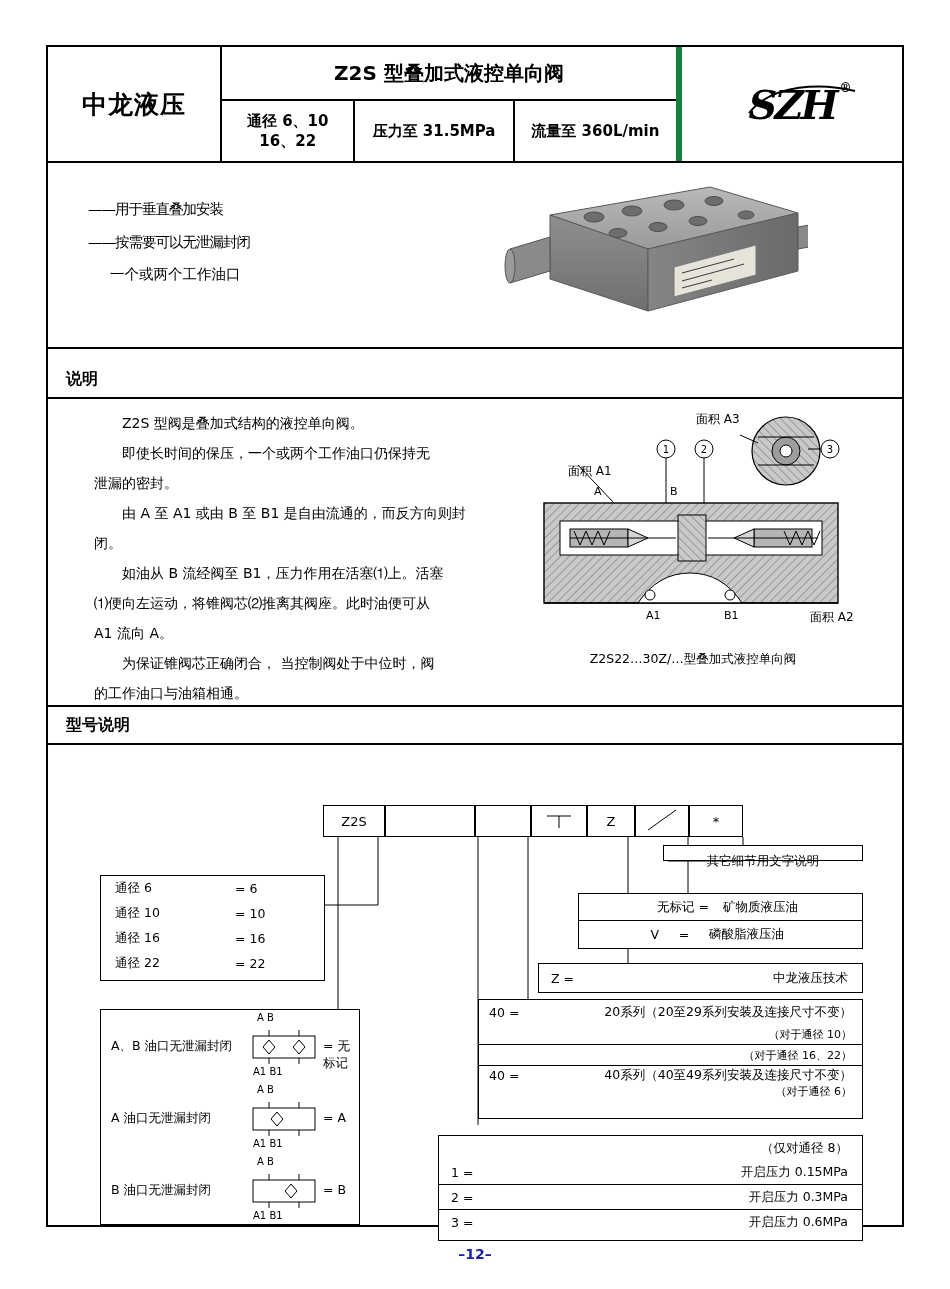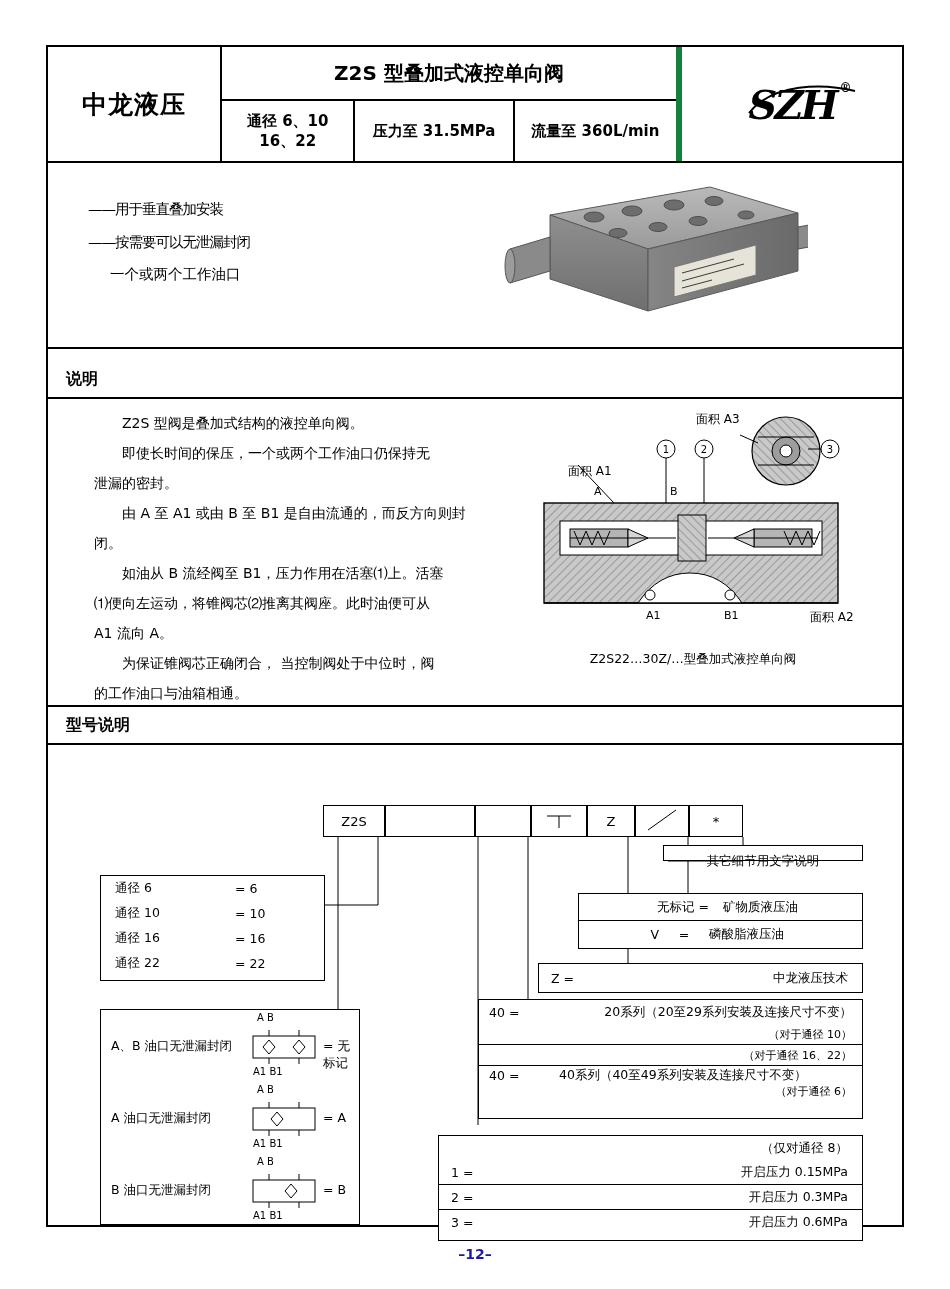--- a/index.html
+++ b/index.html
@@ -414,21 +414,21 @@
           <span style="flex:1;text-align:right;padding-right:10px;">20系列（20至29系列安装及连接尺寸不变）</span>
         </div>
         <div class="r b" style="height:20px;">
           <span style="flex:1;text-align:right;padding-right:10px;" class="small">（对于通径 10）</span>
         </div>
         <div class="r b" style="height:20px;">
           <span style="flex:1;text-align:right;padding-right:10px;" class="small">（对于通径 16、22）</span>
         </div>
         <div class="r" style="height:18px;">
           <span style="width:70px;padding-left:10px;">40 =</span>
-          <span style="flex:1;text-align:left;padding-right:10px;">40系列（40至49系列安装及连接尺寸不变）</span>
+          <span style="flex:1;text-align:right;padding-right:10px;">40系列（40至49系列安装及连接尺寸不变）</span>
         </div>
         <div class="r" style="height:14px;">
           <span style="flex:1;text-align:right;padding-right:10px;" class="small">（对于通径 6）</span>
         </div>
       </div>
 
       <div class="tbl" style="left:390px;top:390px;width:425px;height:106px;">
         <div class="r" style="height:24px;">
           <span style="flex:1;text-align:right;padding-right:14px;">（仅对通径 8）</span>
         </div>

